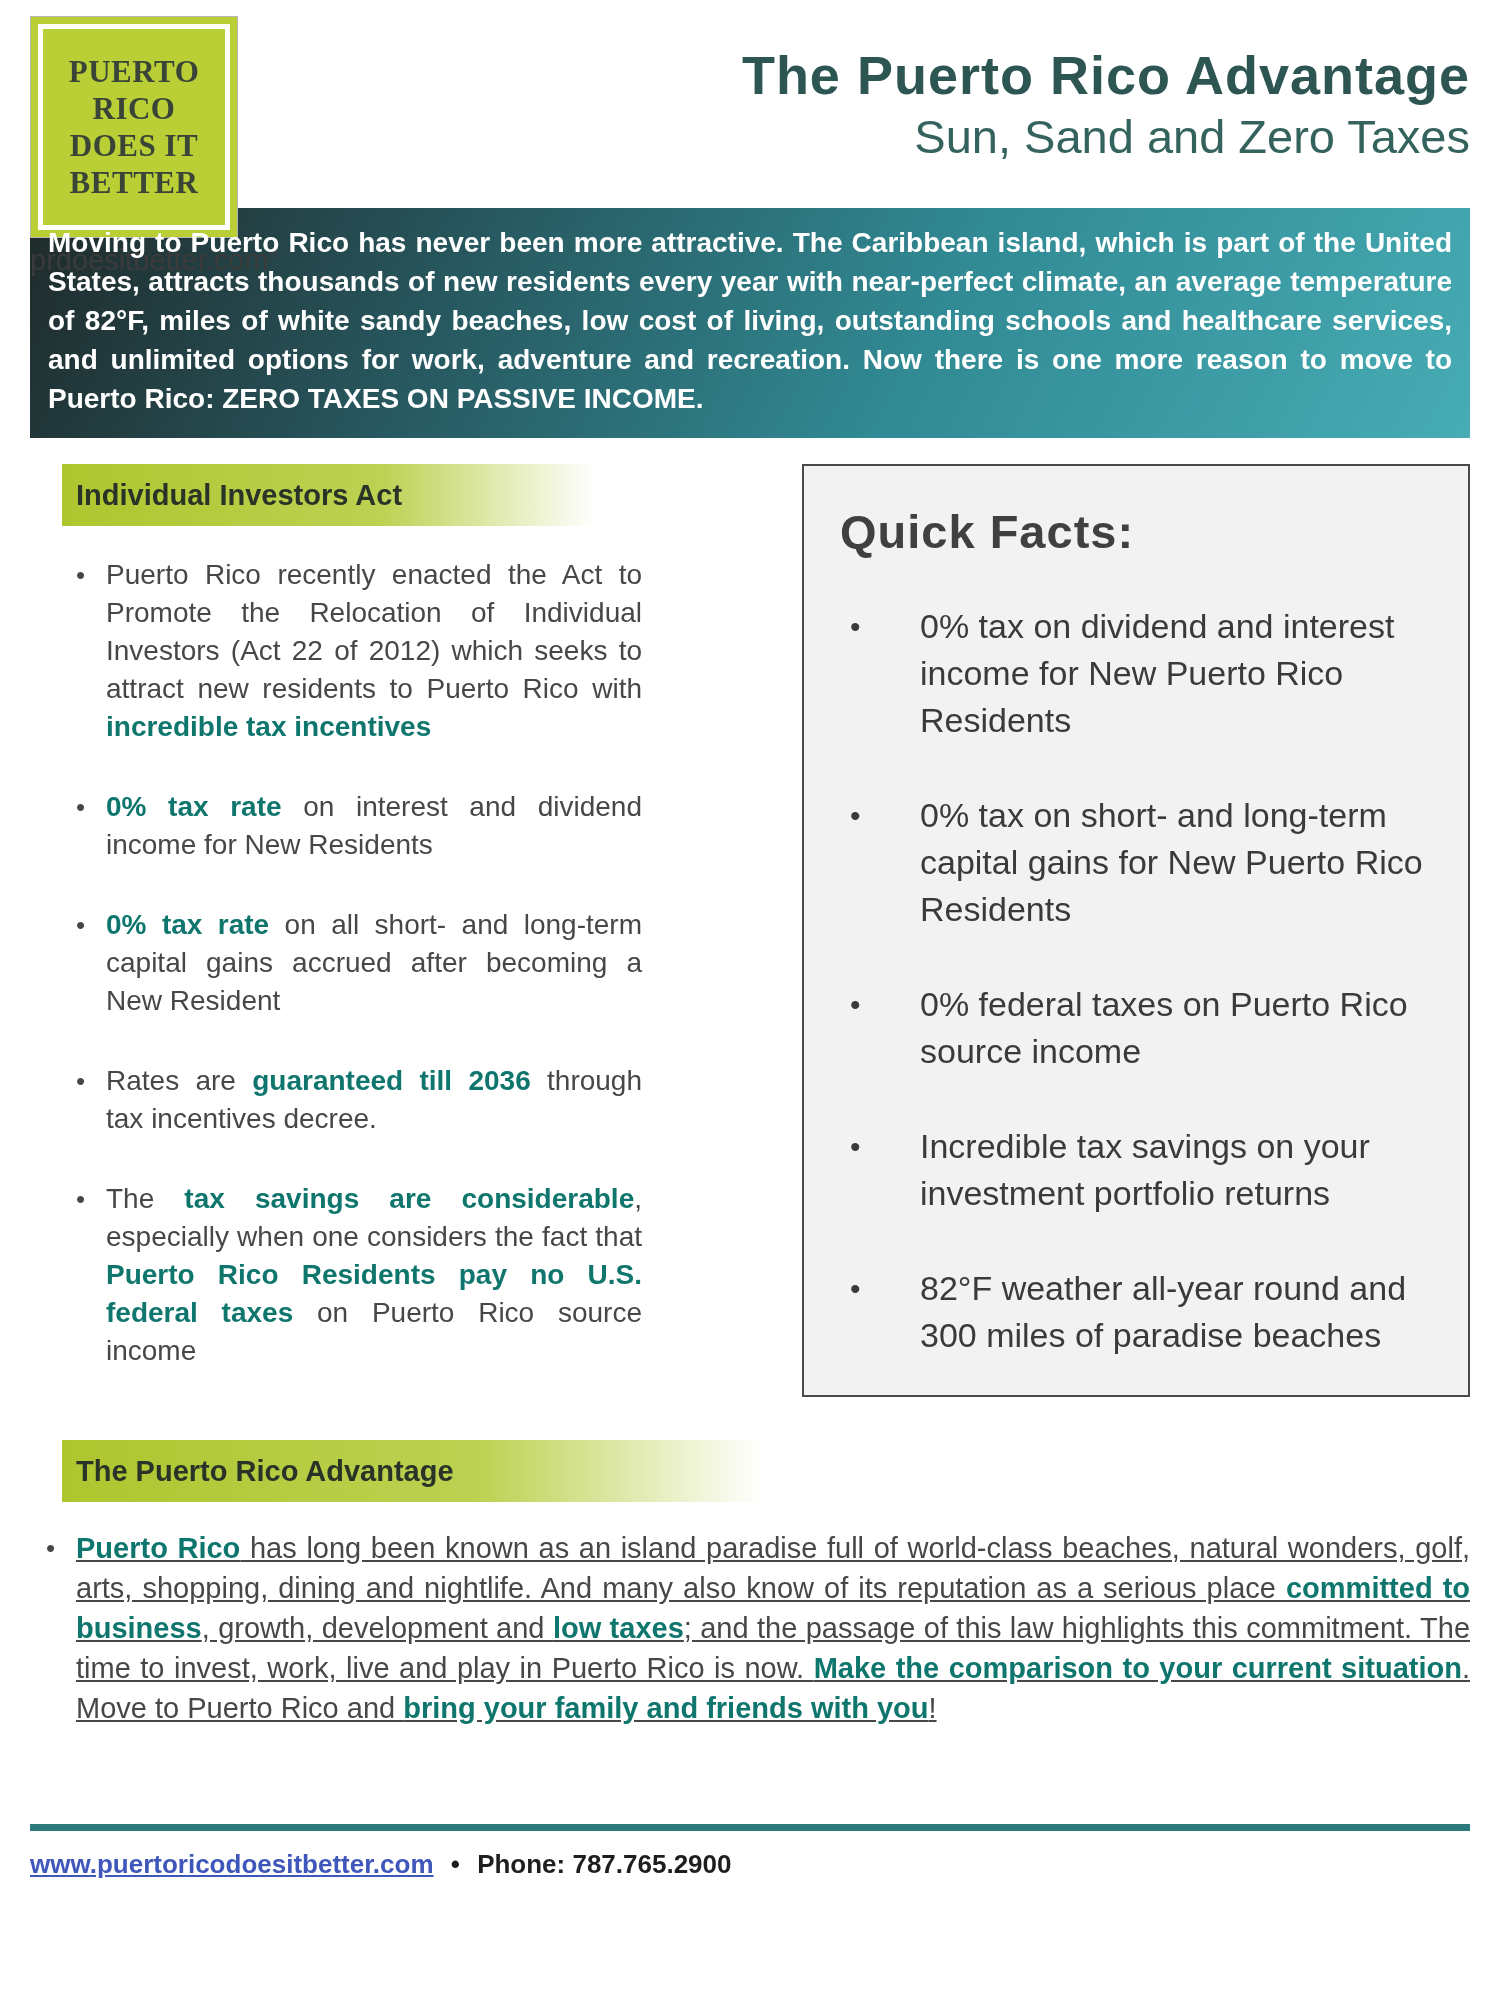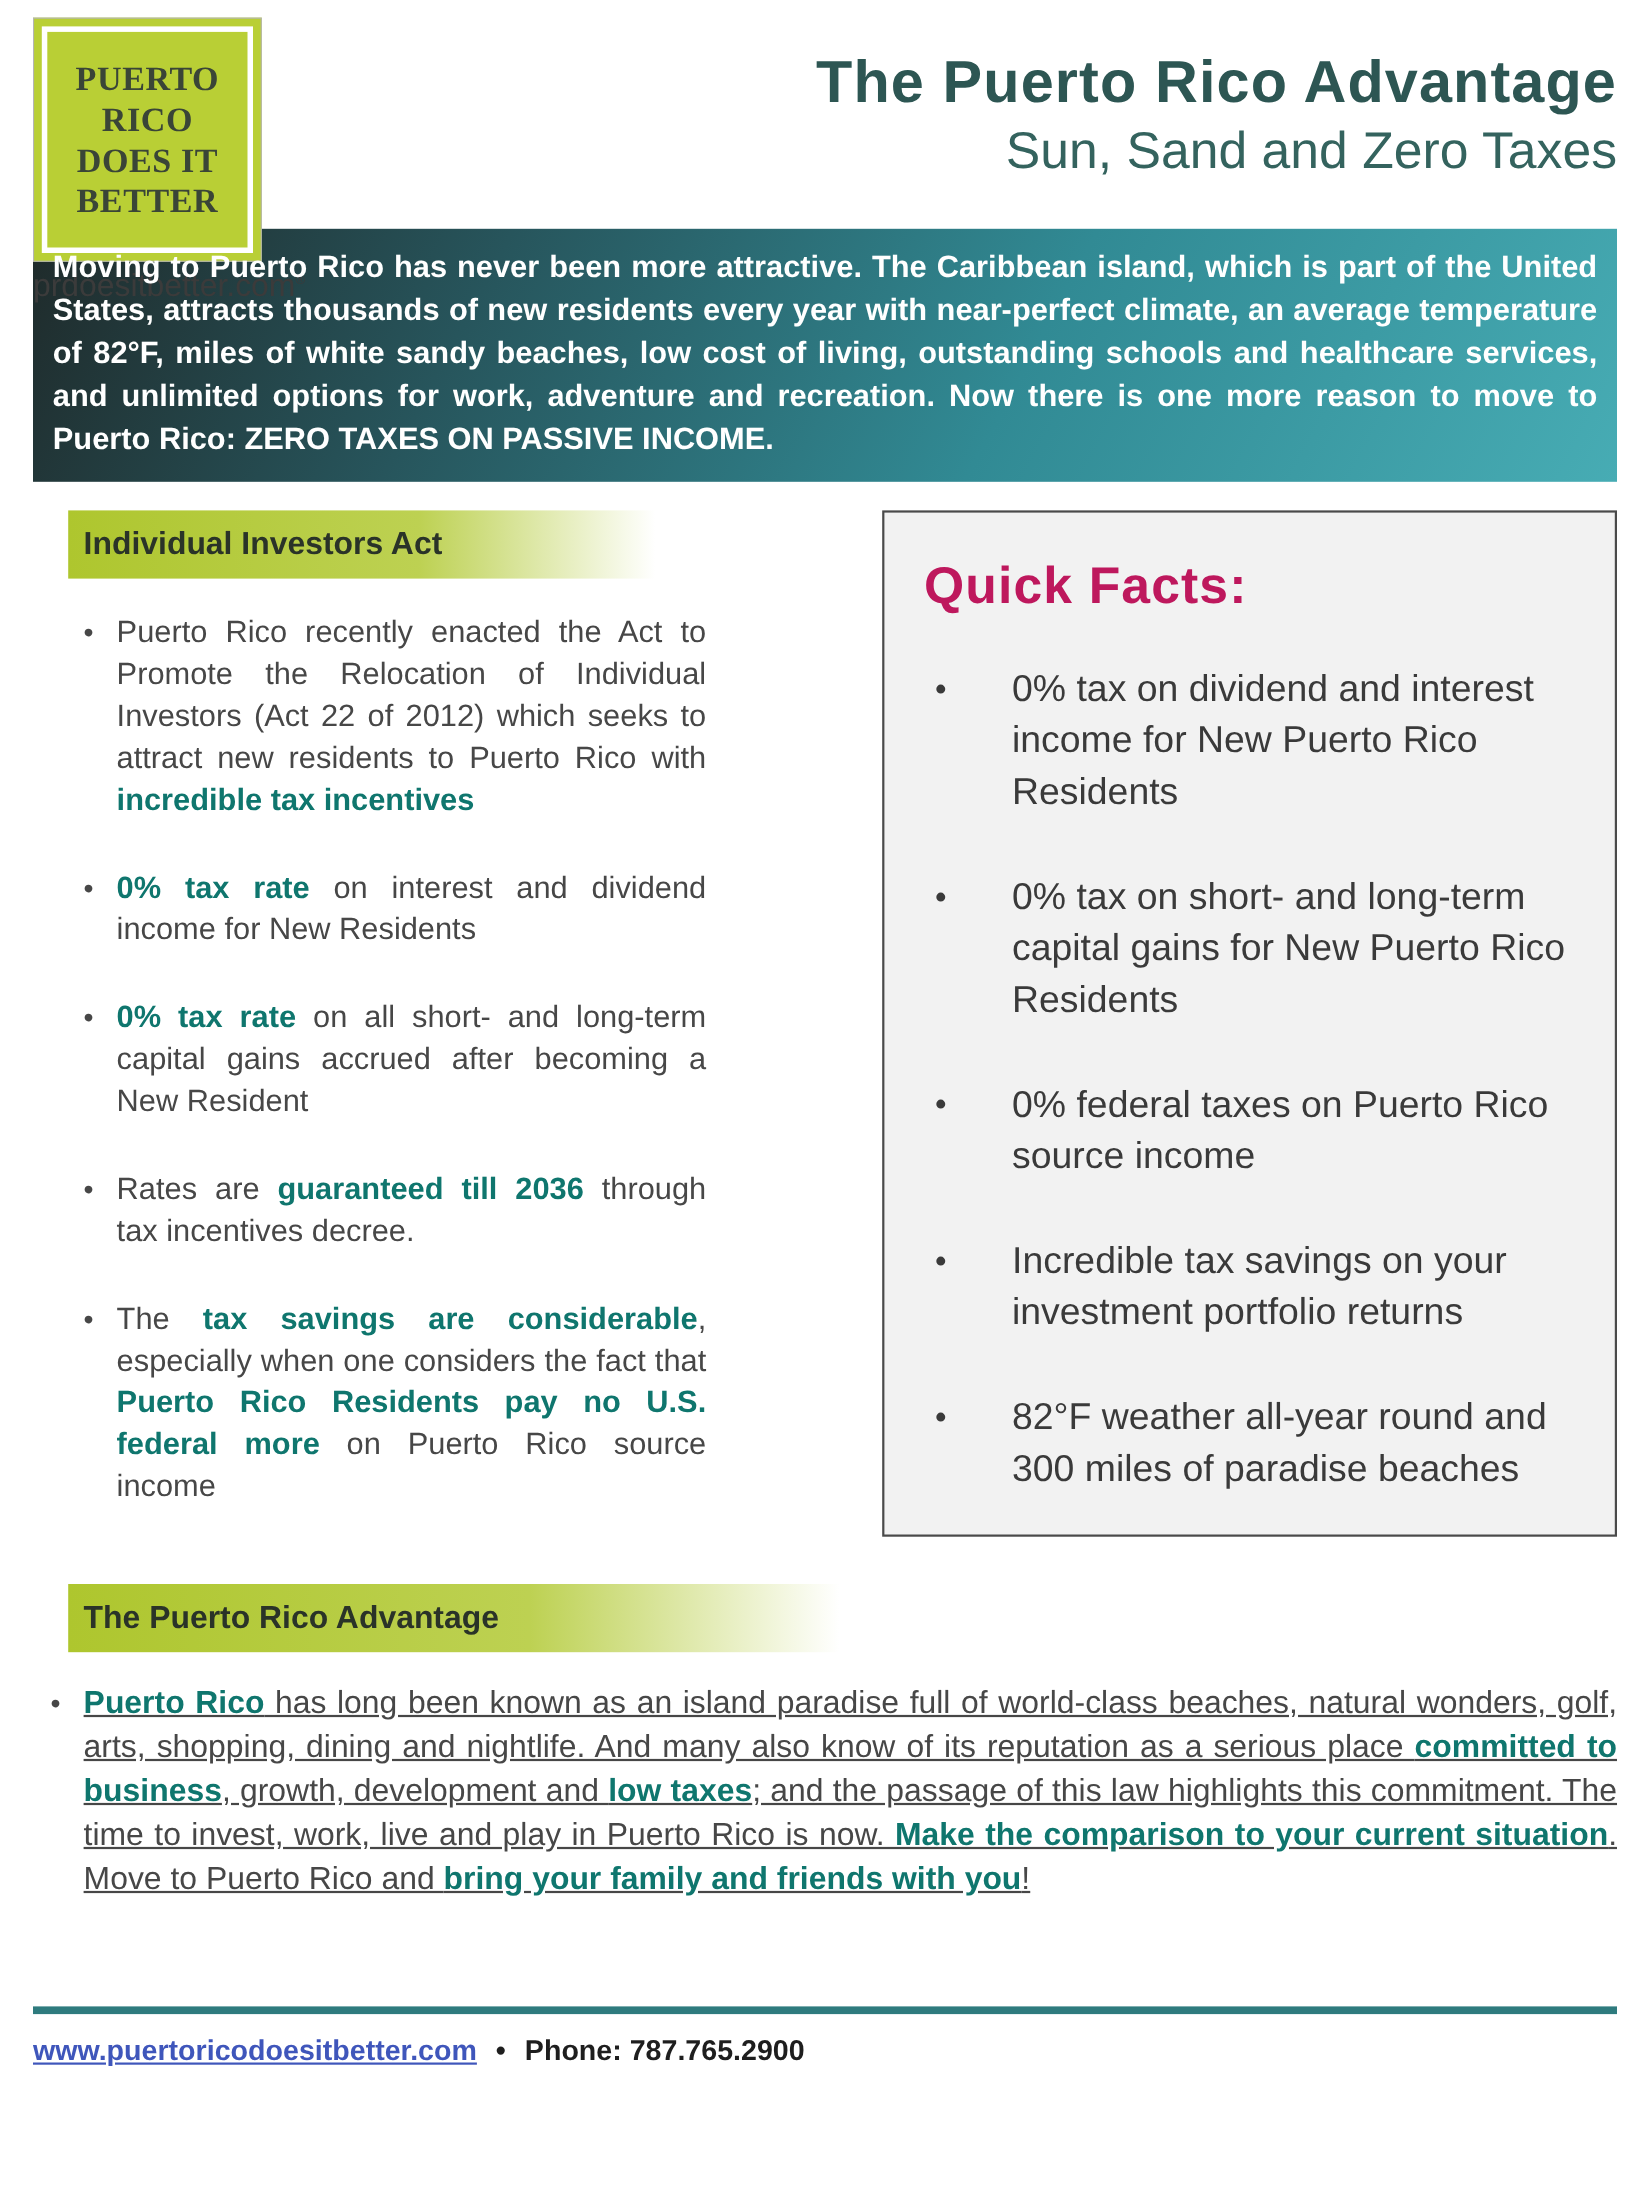--- a/index.html
+++ b/index.html
@@ -45,21 +45,21 @@
   }
   .bullets { margin:30px 0 0 0; padding:0; list-style:none; font-size:28px; line-height:38px; color:#474747; }
   .bullets li { position:relative; padding-left:76px; text-align:justify; margin-bottom:42px; }
   .bullets li::before { content:"\2022"; position:absolute; left:46px; top:0; font-size:26px; color:#474747; }
 
   .qf-box {
     margin-left:auto; width:668px; box-sizing:border-box;
     background:#f2f2f2; border:2px solid #4a4a4a;
     padding:26px 38px 26px 28px;
   }
-  .qf-title { font-size:47px; font-weight:bold; color:#be185d; margin:12px 0 44px 8px; letter-spacing:1px; }
+  .qf-title { font-size:47px; font-weight:bold; color:#404040; margin:12px 0 44px 8px; letter-spacing:1px; }
   .qf-list { list-style:none; margin:0; padding:0; font-size:34px; line-height:47px; color:#3a3a3a; }
   .qf-list li { position:relative; padding-left:88px; margin-bottom:48px; }
   .qf-list li:last-child { margin-bottom:10px; }
   .qf-list li::before { content:"\2022"; position:absolute; left:18px; top:0; font-size:30px; color:#3a3a3a; }
 
   
   .adv-head { margin-top:28px; width:762px; }
   .adv-list { margin:26px 0 0 0; padding:0; list-style:none; font-size:29px; line-height:40px; color:#474747; }
   .adv-list li { position:relative; padding-left:46px; text-align:justify;text-decoration:underline; }
   .adv-list li::before { content:"\2022"; position:absolute; left:16px; top:0; font-size:26px; color:#474747; }
@@ -96,21 +96,21 @@
   <div class="banner">Moving to Puerto Rico has never been more attractive.  The Caribbean island, which is part of the United States, attracts thousands of new residents every year with near-perfect climate, an average temperature of 82°F, miles of white sandy beaches, low cost of living, outstanding schools and healthcare services, and unlimited options for work, adventure and recreation.  Now there is one more reason to move to Puerto Rico: ZERO TAXES ON PASSIVE INCOME.</div>
 
   <div class="main">
     <div class="left-col">
       <div class="sec-head">Individual Investors Act</div>
       <ul class="bullets">
           <li><span>Puerto Rico recently enacted the Act to Promote the Relocation of Individual Investors (Act 22 of 2012) which seeks to attract new residents to Puerto Rico with </span><span class="b">incredible tax incentives</span></li>
           <li><span class="b">0% tax rate</span><span> on interest and dividend income for New Residents</span></li>
           <li><span class="b">0% tax rate</span><span> on all short- and long-term capital gains accrued after becoming a New Resident</span></li>
           <li><span>Rates are </span><span class="b">guaranteed till 2036</span><span> through tax incentives decree.</span></li>
-          <li><span>The </span><span class="b">tax savings are considerable</span><span>, especially when one considers the fact that </span><span class="b">Puerto Rico Residents pay no U.S. federal more</span><span> on Puerto Rico source income</span></li>
+          <li><span>The </span><span class="b">tax savings are considerable</span><span>, especially when one considers the fact that </span><span class="b">Puerto Rico Residents pay no U.S. federal taxes</span><span> on Puerto Rico source income</span></li>
         </ul>
     </div>
     <div class="qf-box">
       <div class="qf-title">Quick Facts:</div>
       <ul class="qf-list">
           <li><span>0% tax on dividend and interest income for New Puerto Rico Residents</span></li>
           <li><span>0% tax on short- and long-term capital gains for New Puerto Rico Residents</span></li>
           <li><span>0% federal taxes on Puerto Rico source income</span></li>
           <li><span>Incredible tax savings on your investment portfolio returns</span></li>
           <li><span>82°F weather all-year round and 300 miles of paradise beaches</span></li>

